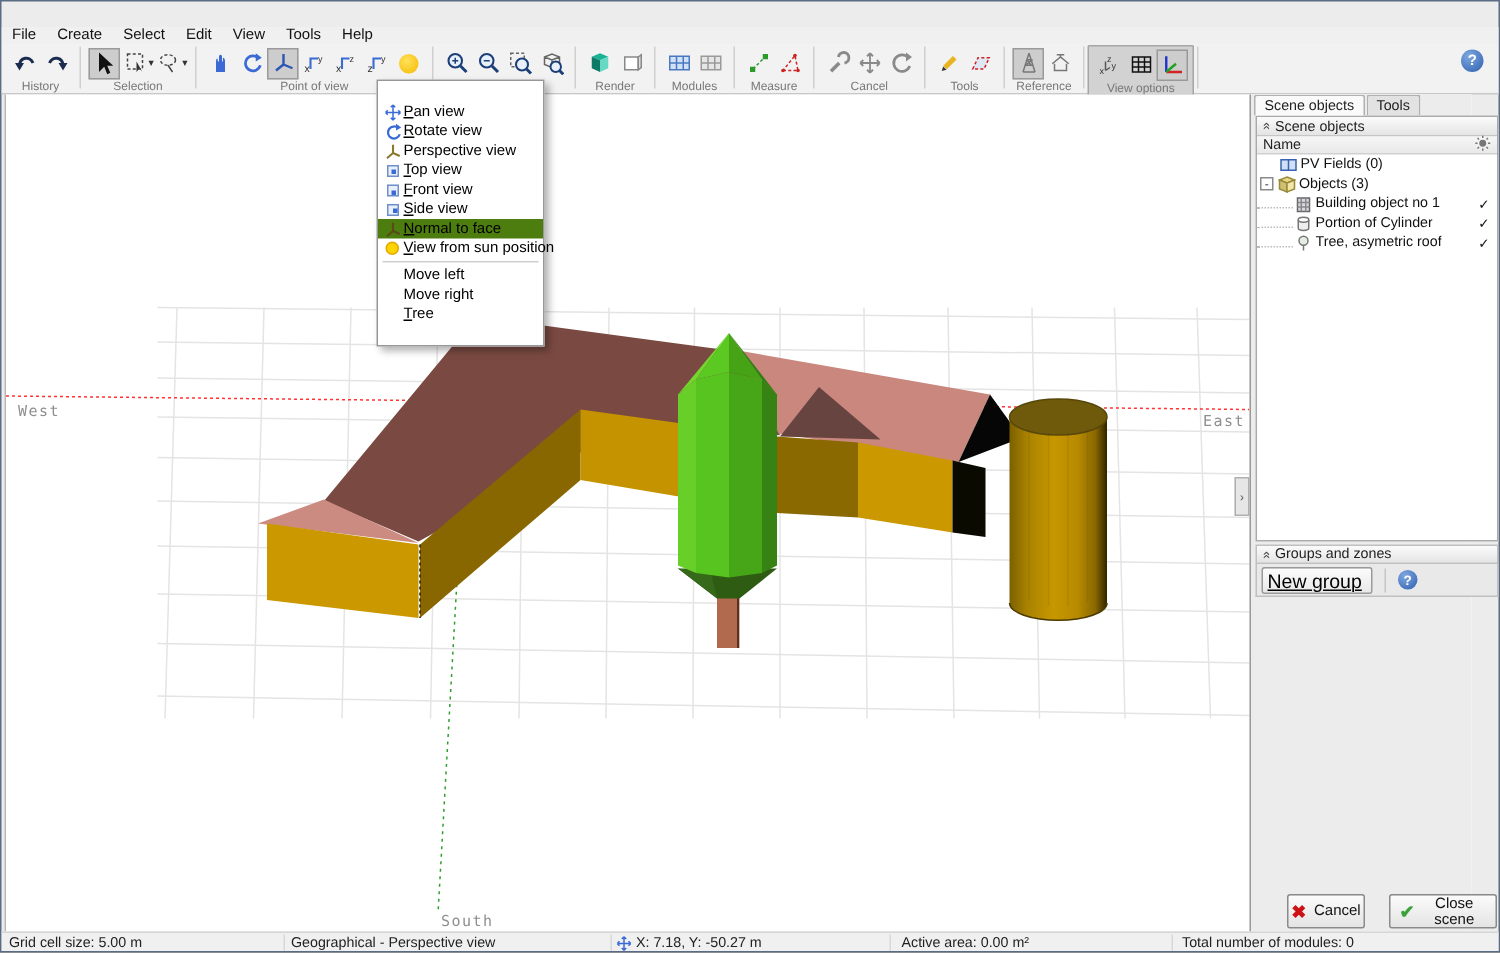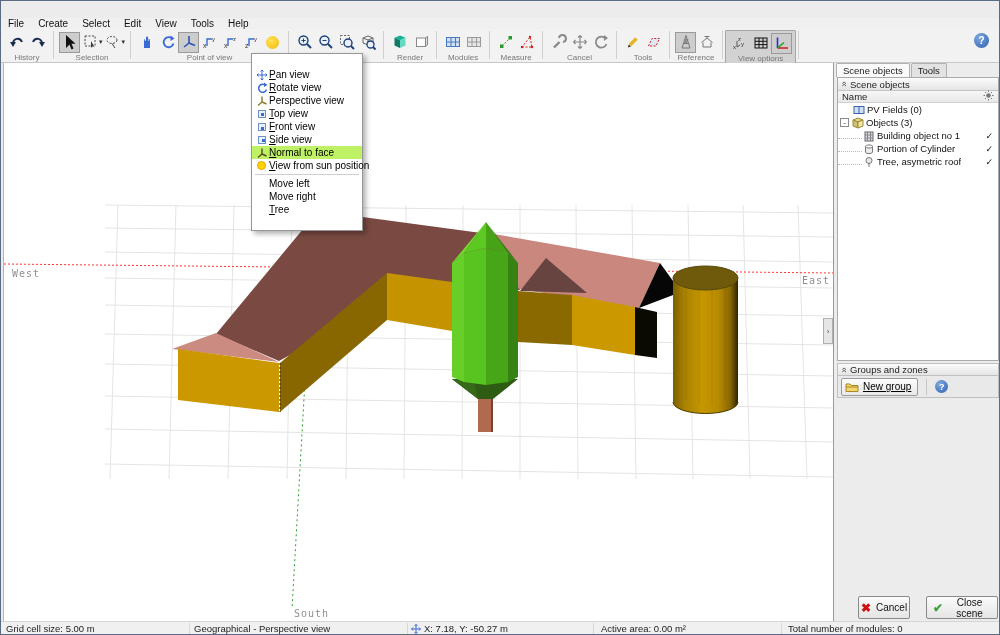--- a/index.html
+++ b/index.html
@@ -37,21 +37,21 @@
           border-left:1px solid #b5b5b5;}
   #collapse-handle{position:absolute;left:822px;top:317px;width:10px;height:26px;background:#e6e6e6;
           border:1px solid #b0b0b0;font-size:8px;color:#555;display:flex;align-items:center;justify-content:center;}
   
   #viewmenu{position:absolute;left:250px;top:52px;width:112px;background:#fff;border:1px solid #979797;
             box-shadow:3px 3px 5px rgba(0,0,0,.3);z-index:60;padding:14px 0;}
   .mrow{height:13px;display:flex;align-items:center;font-size:10px;color:#000;padding:0 3px 0 2px;}
   .mico{width:15px;display:flex;align-items:center;justify-content:center;flex:none;}
   .mlabel{display:block;white-space:nowrap;}
   .u1 .mlabel::first-letter{text-decoration:underline;}
-  .hl{background:#bef264;}
+  .hl{background:#4d7c0f;}
   .msep{height:1px;background:#cfcfcf;margin:2px 3px;}
   .sqico{width:8px;height:8px;border:1px solid #6e8fc9;background:#eaf0fb;position:relative;}
   .sqico i{position:absolute;width:3px;height:3px;background:#3a6ad4;left:2px;top:2px;}
   .sunico{width:9px;height:9px;border-radius:50%;background:#ffd400;border:1px solid #e0a800;}
   
   #rpanel{position:absolute;left:832px;top:62px;width:148px;height:558px;background:#ececec;
           border-left:1px solid #9a9a9a;font-size:10px;}
   #tabs{position:absolute;left:2px;top:0px;height:14px;display:flex;}
   .tab{padding:1px 6px;border:1px solid #b0b0b0;border-bottom:none;background:#e2e2e2;
        font-size:9.5px;color:#222;margin-right:1px;border-radius:2px 2px 0 0;}
@@ -65,21 +65,21 @@
   .trow{height:13px;display:flex;align-items:center;font-size:9.5px;color:#111;white-space:nowrap;}
   .trow .lbl{overflow:hidden;text-overflow:ellipsis;}
   .bold{font-weight:normal;}
   .exp{width:9px;height:9px;border:1px solid #8a8a8a;background:#fff;font-size:8px;line-height:7px;
        text-align:center;color:#333;margin:0 2px;flex:none;}
   .tick{margin-left:auto;margin-right:5px;font-size:9px;color:#111;}
   .ticon{width:13px;display:flex;justify-content:center;flex:none;margin-right:2px;}
   #gzbox{position:absolute;left:3px;top:300px;width:162px;}
   #ngrow{height:22px;background:#e9e9e9;border:1px solid #c0c0c0;border-top:none;display:flex;align-items:center;padding:0 3px;}
   #ngbtn{height:18px;display:flex;align-items:center;background:linear-gradient(#fcfcfc,#e8e8e8);
-         border:1px solid #9a9a9a;border-radius:2px;padding:0 6px 0 3px;font-size:10px;}
+         border:1px solid #9a9a9a;border-radius:2px;padding:0 6px 0 3px;font-size:13px;flex-direction:column;}
   #ngbtn .lbl{text-decoration:underline;text-decoration-thickness:from-font;}
   #gz-sep{width:1px;height:16px;background:#c6c6c6;margin:0 8px;}
   .helpdot{width:13px;height:13px;border-radius:50%;background:radial-gradient(circle at 35% 30%,#7fa8e0,#2d5fae);
          color:#fff;font-size:9px;font-weight:bold;display:flex;align-items:center;justify-content:center;}
   
   .fbtn{position:absolute;height:23px;border:1px solid #8a8a8a;border-radius:2px;
         background:linear-gradient(#fbfbfb,#e4e4e4);display:flex;align-items:center;justify-content:center;
         font-size:10px;color:#111;gap:5px;}
   #btn-cancel{left:24px;top:533px;width:52px;}
   #btn-close{left:92px;top:533px;width:72px;}

